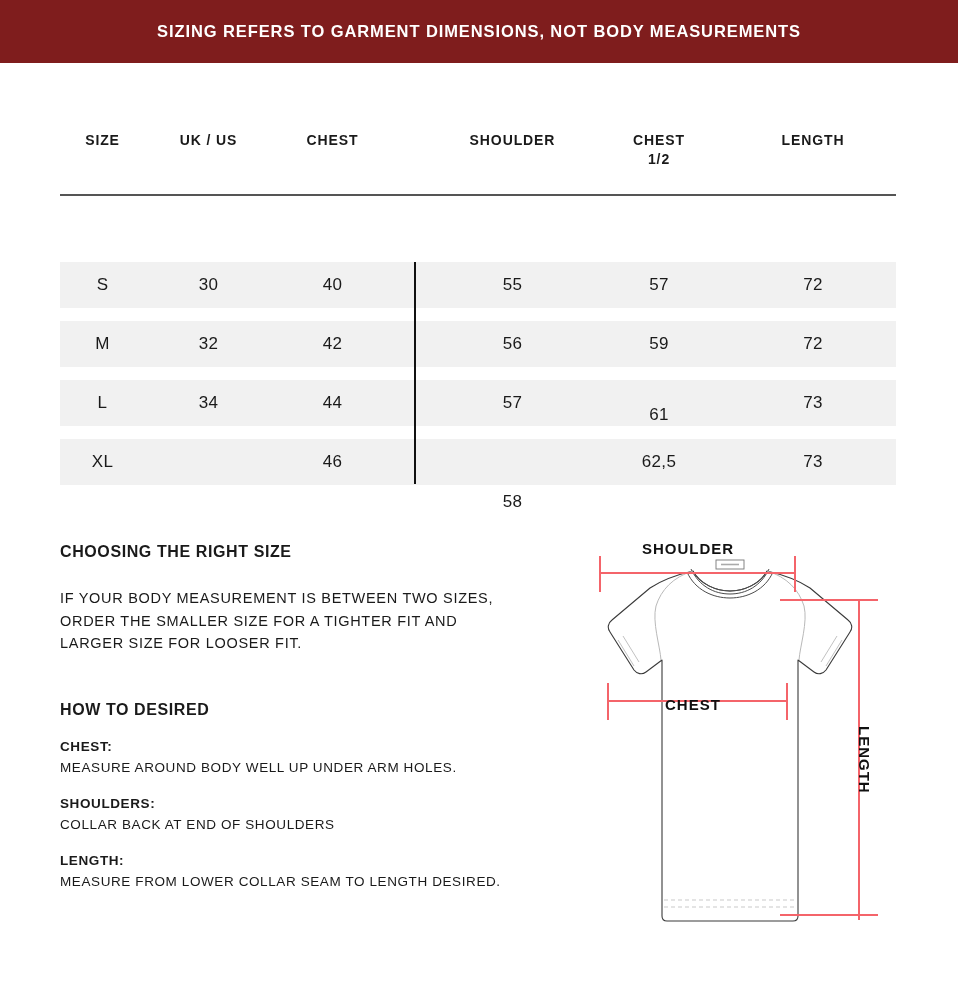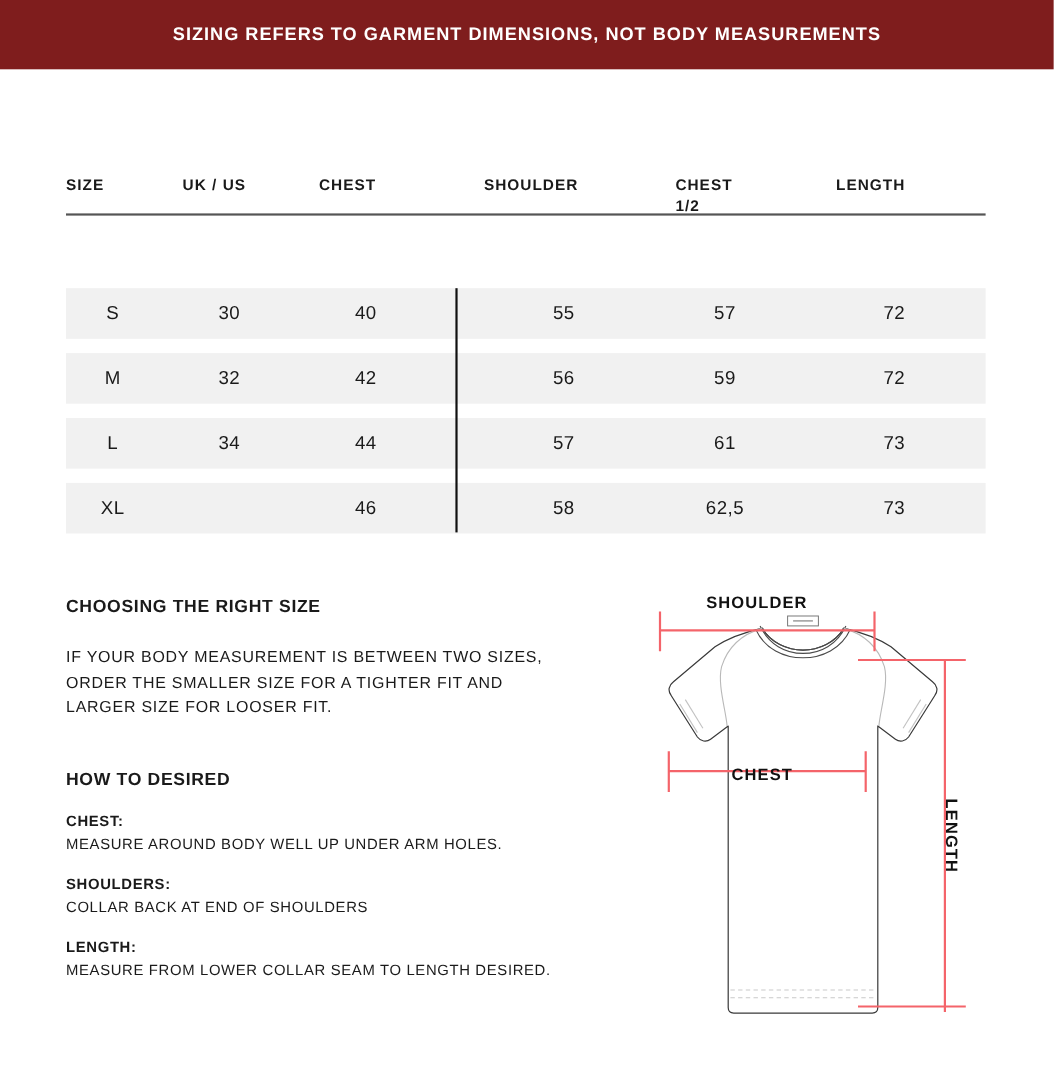--- a/index.html
+++ b/index.html
@@ -46,23 +46,23 @@
   .thead {
     position: relative;
     height: 76px;
   }
   .th {
     position: absolute;
     top: 13px;
     font-size: 14px;
     font-weight: bold;
     letter-spacing: 0.9px;
+    text-align: center;
     line-height: 19px;
     white-space: pre-line;
-    margin-top: 28px;
   }
   .header-rule {
     position: absolute;
     left: 0;
     top: 76px;
     width: 836px;
     height: 2px;
     background: #555555;
   }
 
@@ -199,28 +199,28 @@
       <div class="cell" style="left:380px; width:145px;">56</div>
       <div class="cell" style="left:554px; width:90px;">59</div>
       <div class="cell" style="left:700px; width:106px;">72</div>
     </div>
 
     <div class="row">
       <div class="cell" style="left:0px;   width:85px;">L</div>
       <div class="cell" style="left:106px; width:85px;">34</div>
       <div class="cell" style="left:230px; width:85px;">44</div>
       <div class="cell" style="left:380px; width:145px;">57</div>
-      <div class="cell" style="left:554px; width:90px;">61</div>
+      <div class="cell" style="left:554px; width:90px;margin-top:12px;">61</div>
       <div class="cell" style="left:700px; width:106px;">73</div>
     </div>
 
     <div class="row">
       <div class="cell" style="left:0px;   width:85px;">XL</div>
       <div class="cell" style="left:230px; width:85px;">46</div>
-      <div class="cell" style="left:380px; width:145px;">58</div>
+      <div class="cell" style="left:380px; width:145px;margin-top:40px;">58</div>
       <div class="cell" style="left:554px; width:90px;">62,5</div>
       <div class="cell" style="left:700px; width:106px;">73</div>
     </div>
 
   </div>
 
   <div class="col-divider"></div>
 </div>
 
 <div class="copy">

